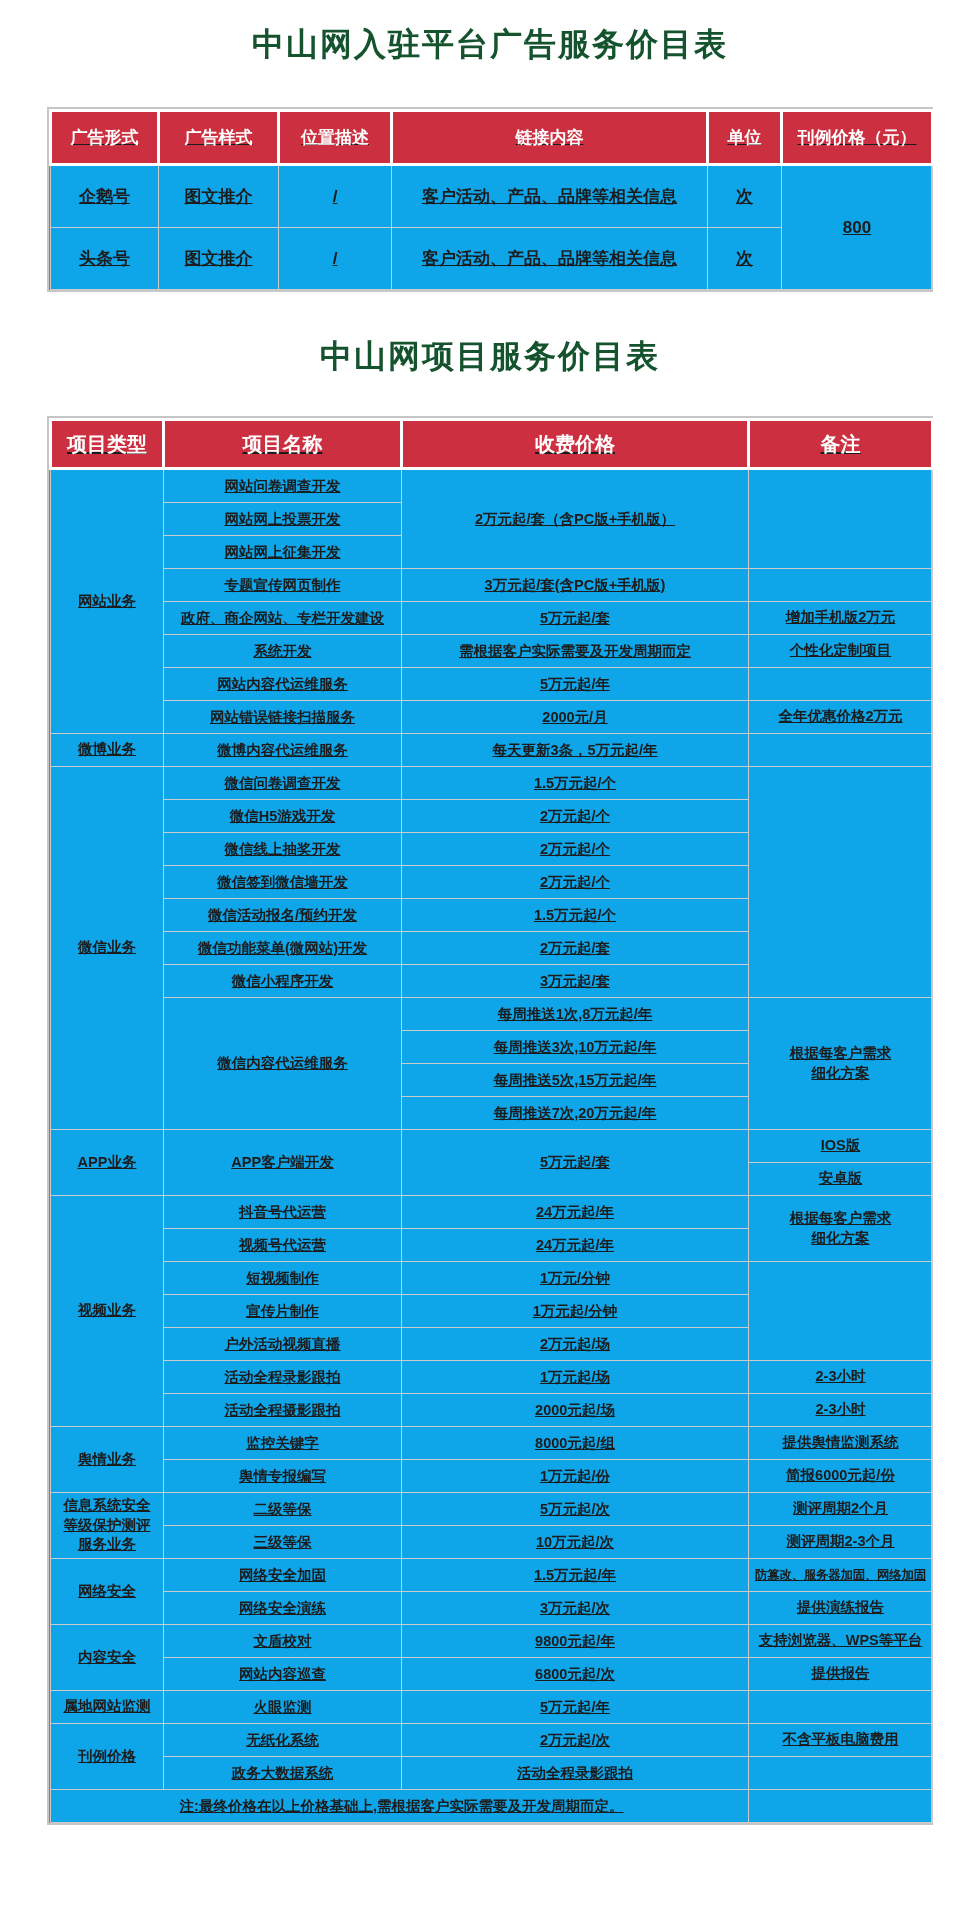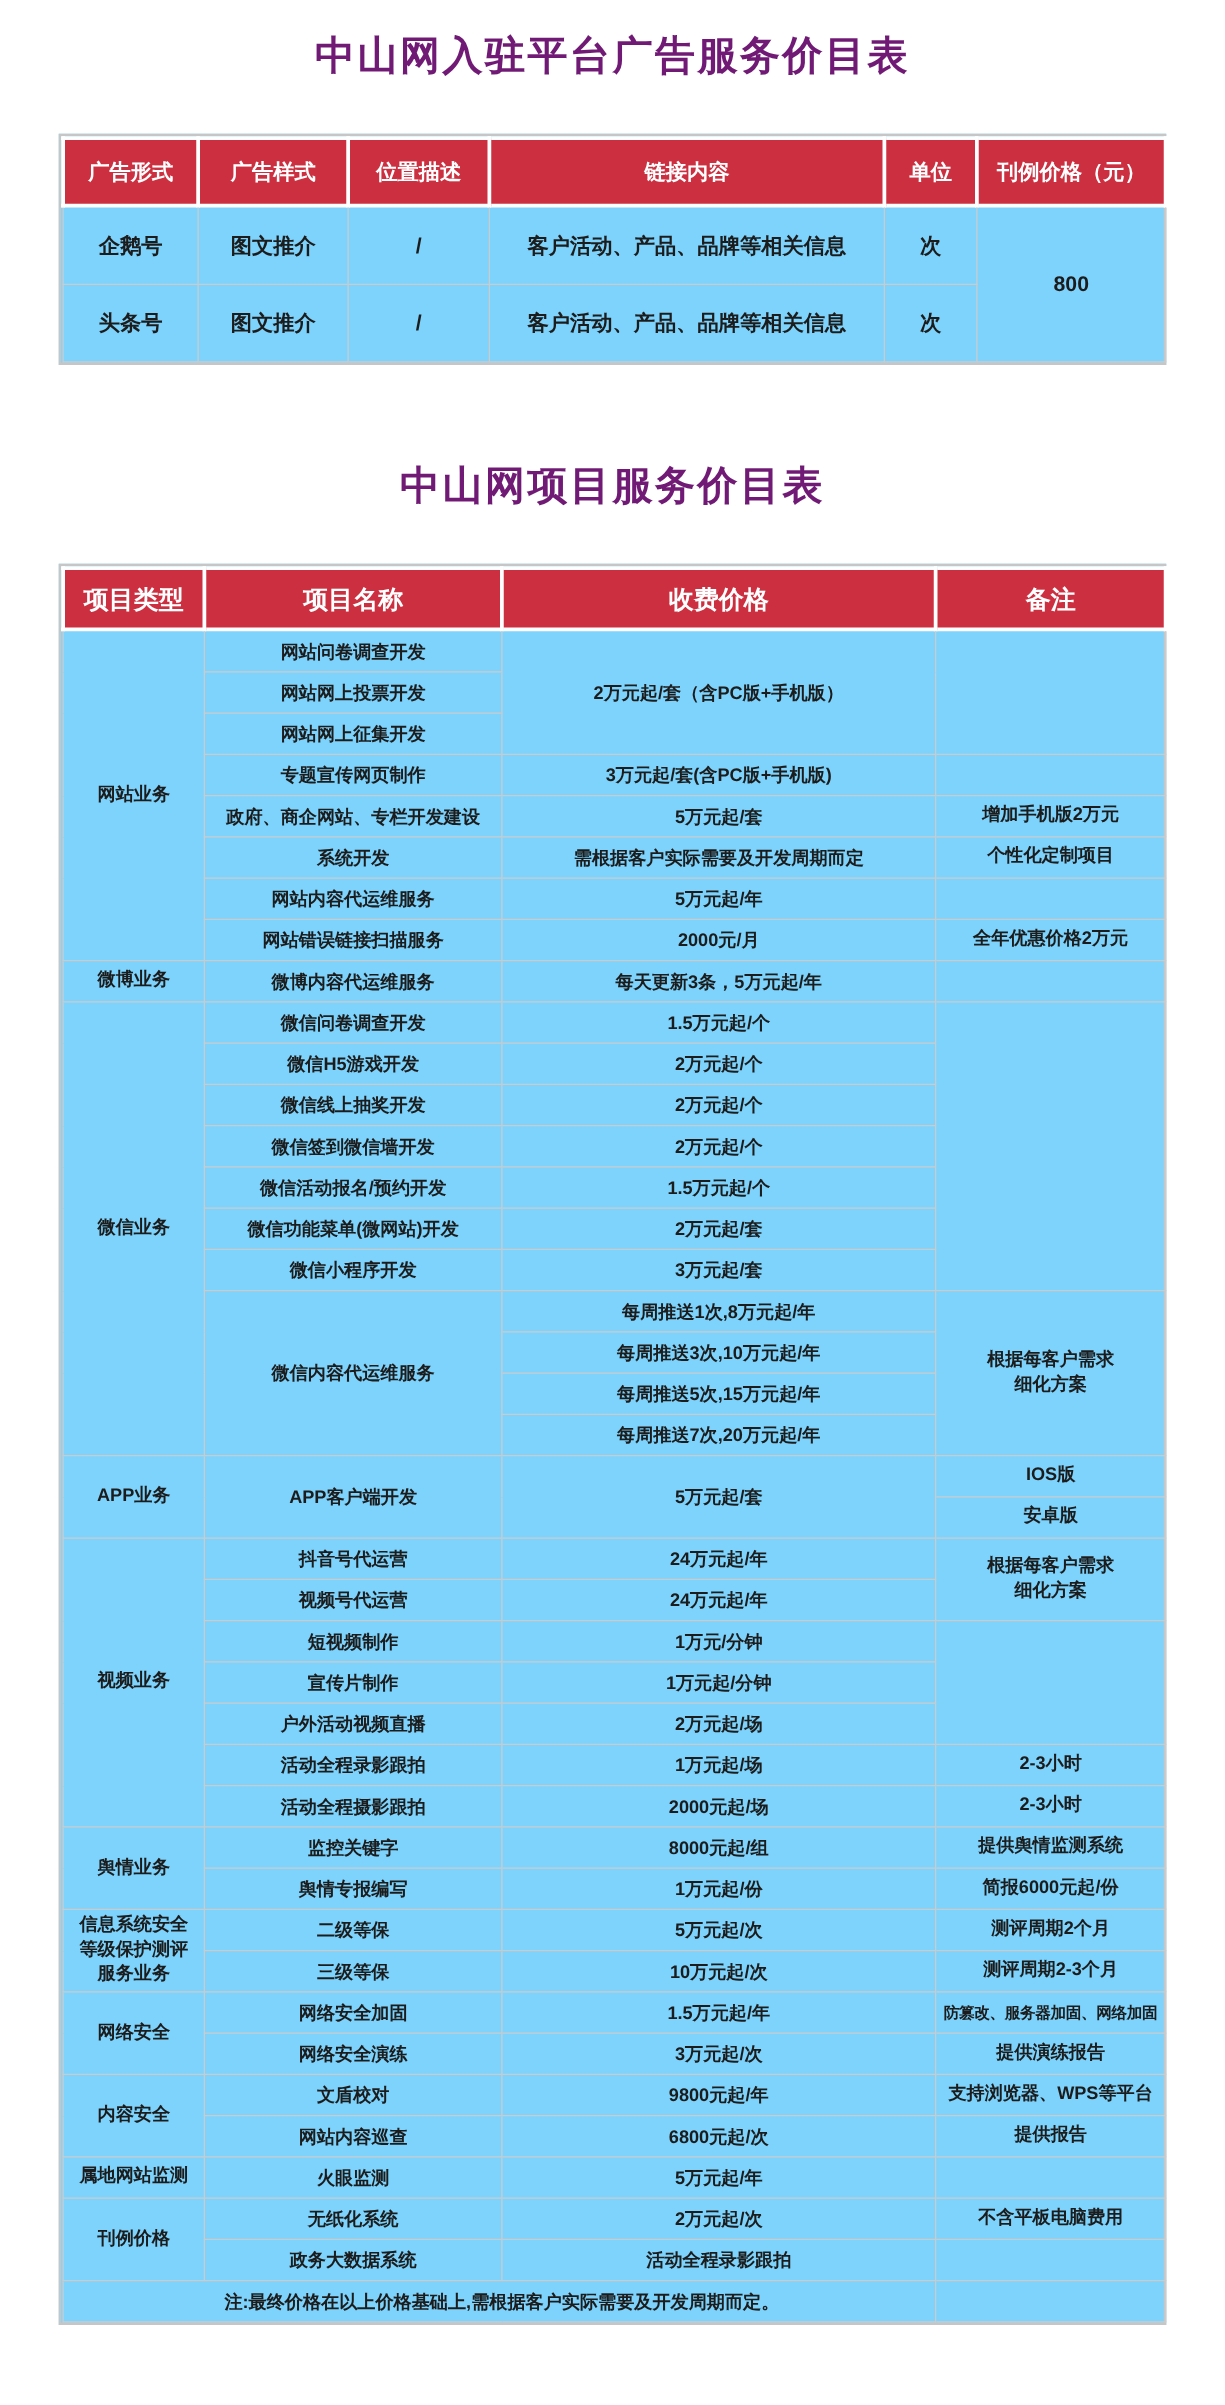--- a/index.html
+++ b/index.html
@@ -7,36 +7,37 @@
     padding: 0;
     background: #ffffff;
     width: 980px;
     min-height: 1924px;
     font-family: "Liberation Sans", "DejaVu Sans", sans-serif;
     color: #1c1c1c;
   }
   .page-title {
     width: 980px;
     text-align: center;
-    color: #701a75;
+    color: #14532d;
     font-size: 32px;
     font-weight: 700;
     letter-spacing: 2px;
     height: 40px;
     line-height: 40px;
     margin: 0;
   }
   #title1 { padding-top: 24px; }
-  #title2 { margin-top: 79px; font-family: Liberation Mono, monospace; }
+  #title2 { margin-top: 44px; }
   .tbl-wrap {
     width: 886px;
     margin: 0 auto;
     border: 2px solid #c6c6c6;
     box-sizing: border-box;
-    background: #7dd3fc;
+    background: #0ea5e9;
+    text-decoration: underline;
   }
   #wrap1 { margin-top: 43px; }
   #wrap2 { margin-top: 40px; }
   table {
     width: 100%;
     border-collapse: collapse;
     table-layout: fixed;
   }
   th {
     background: #cc2f3f;

